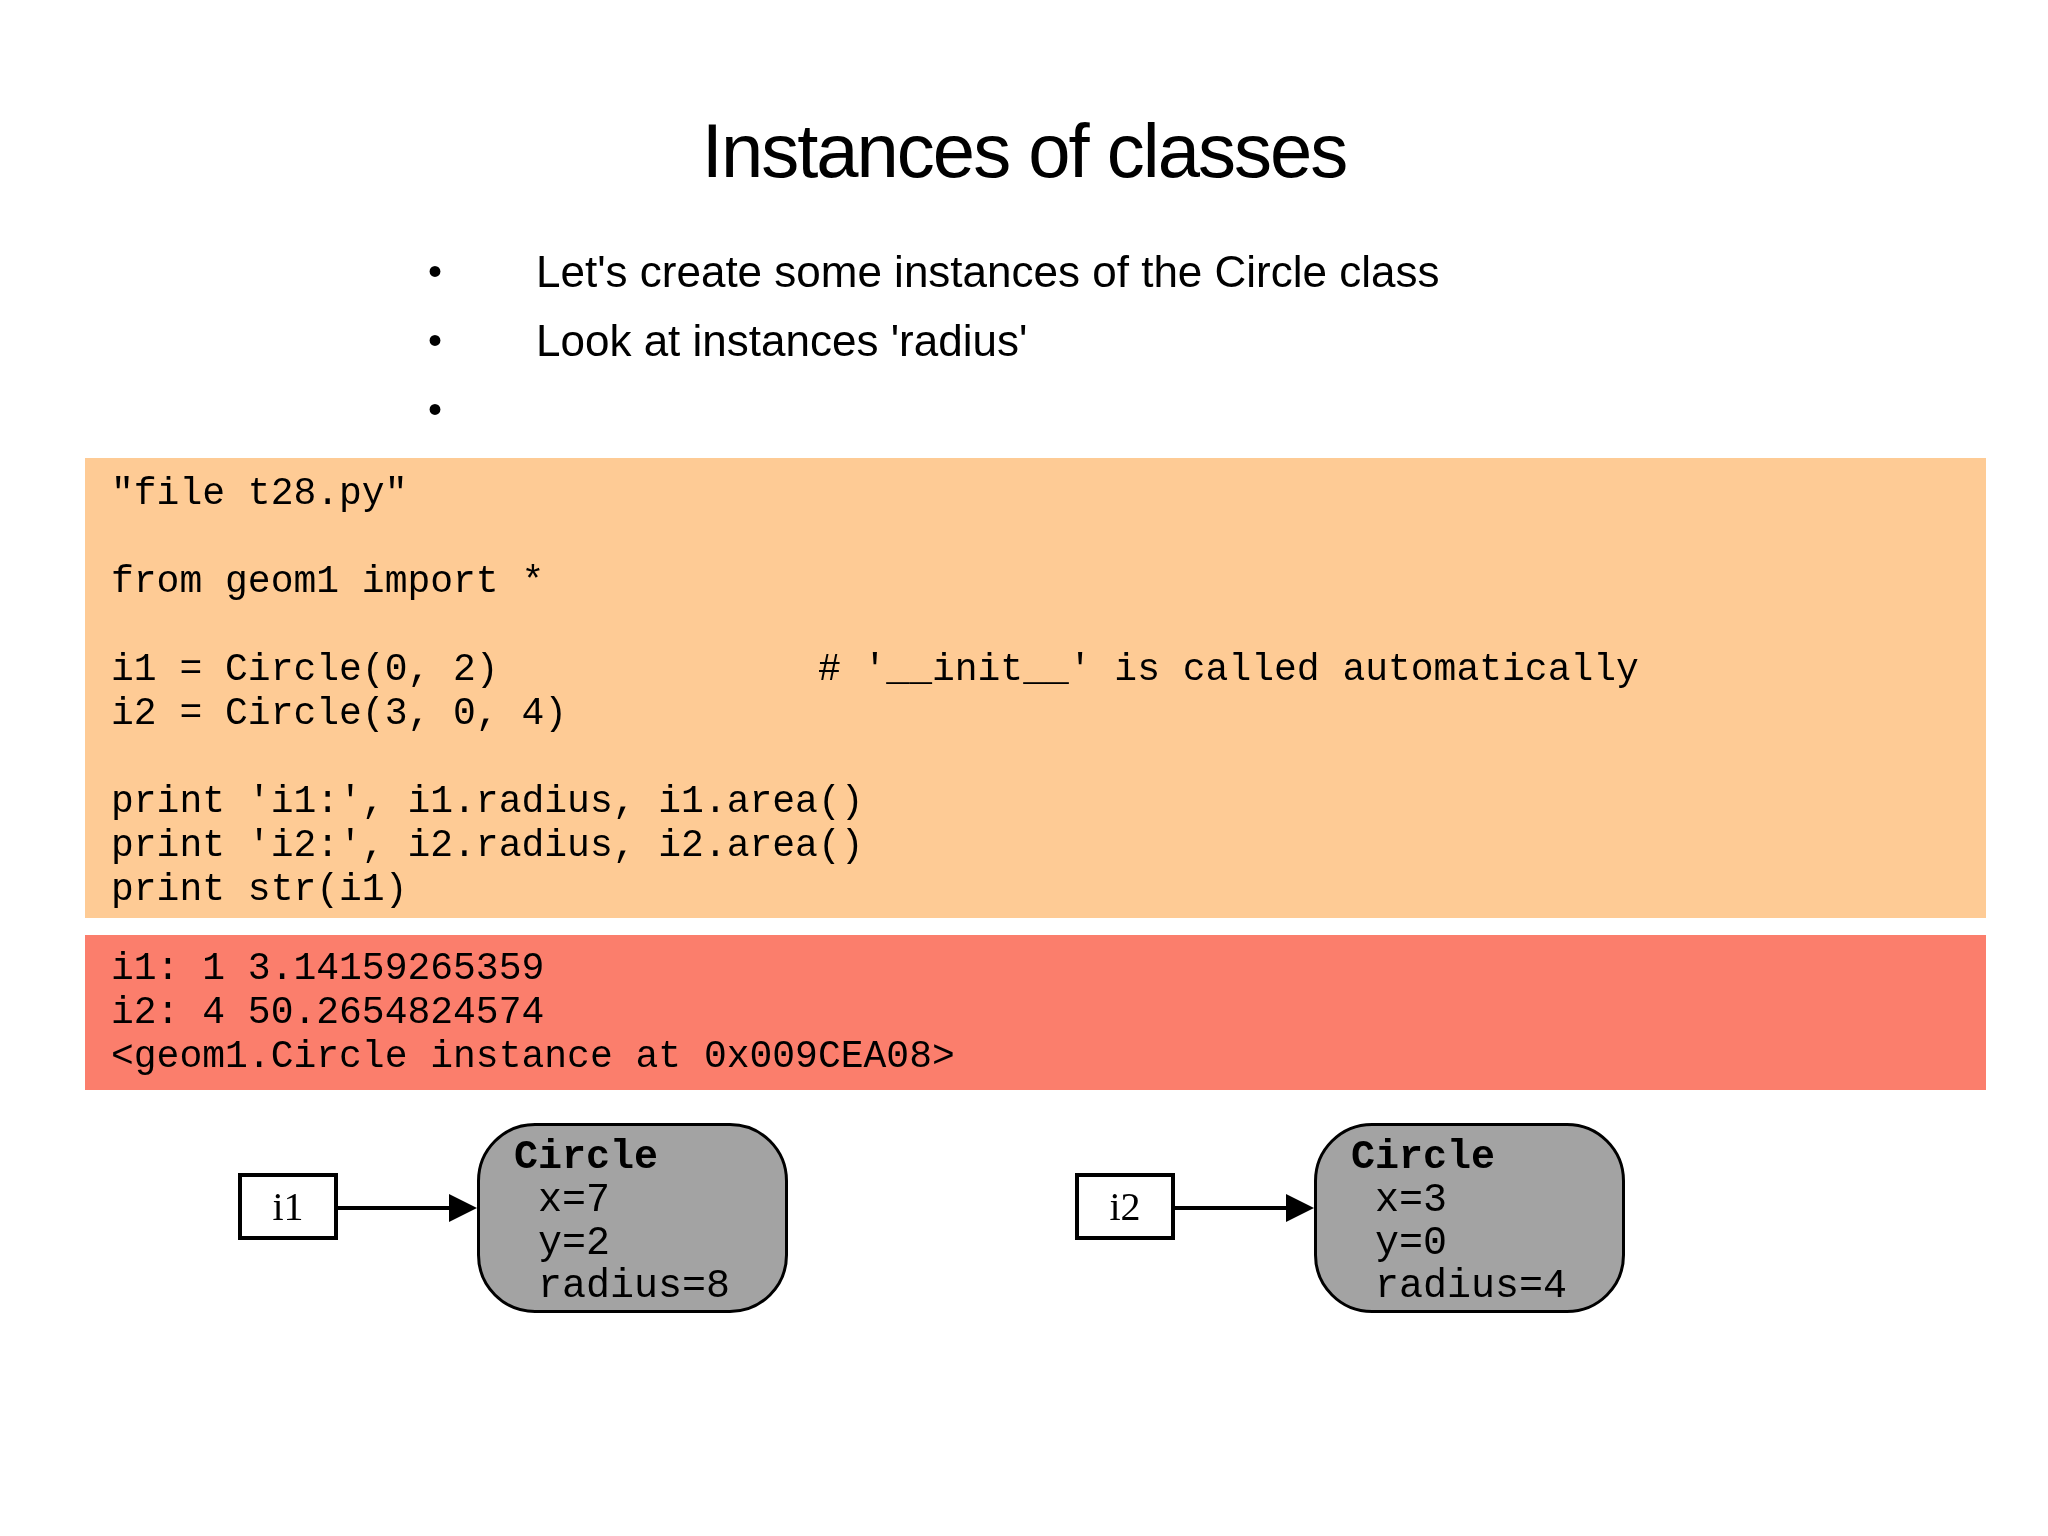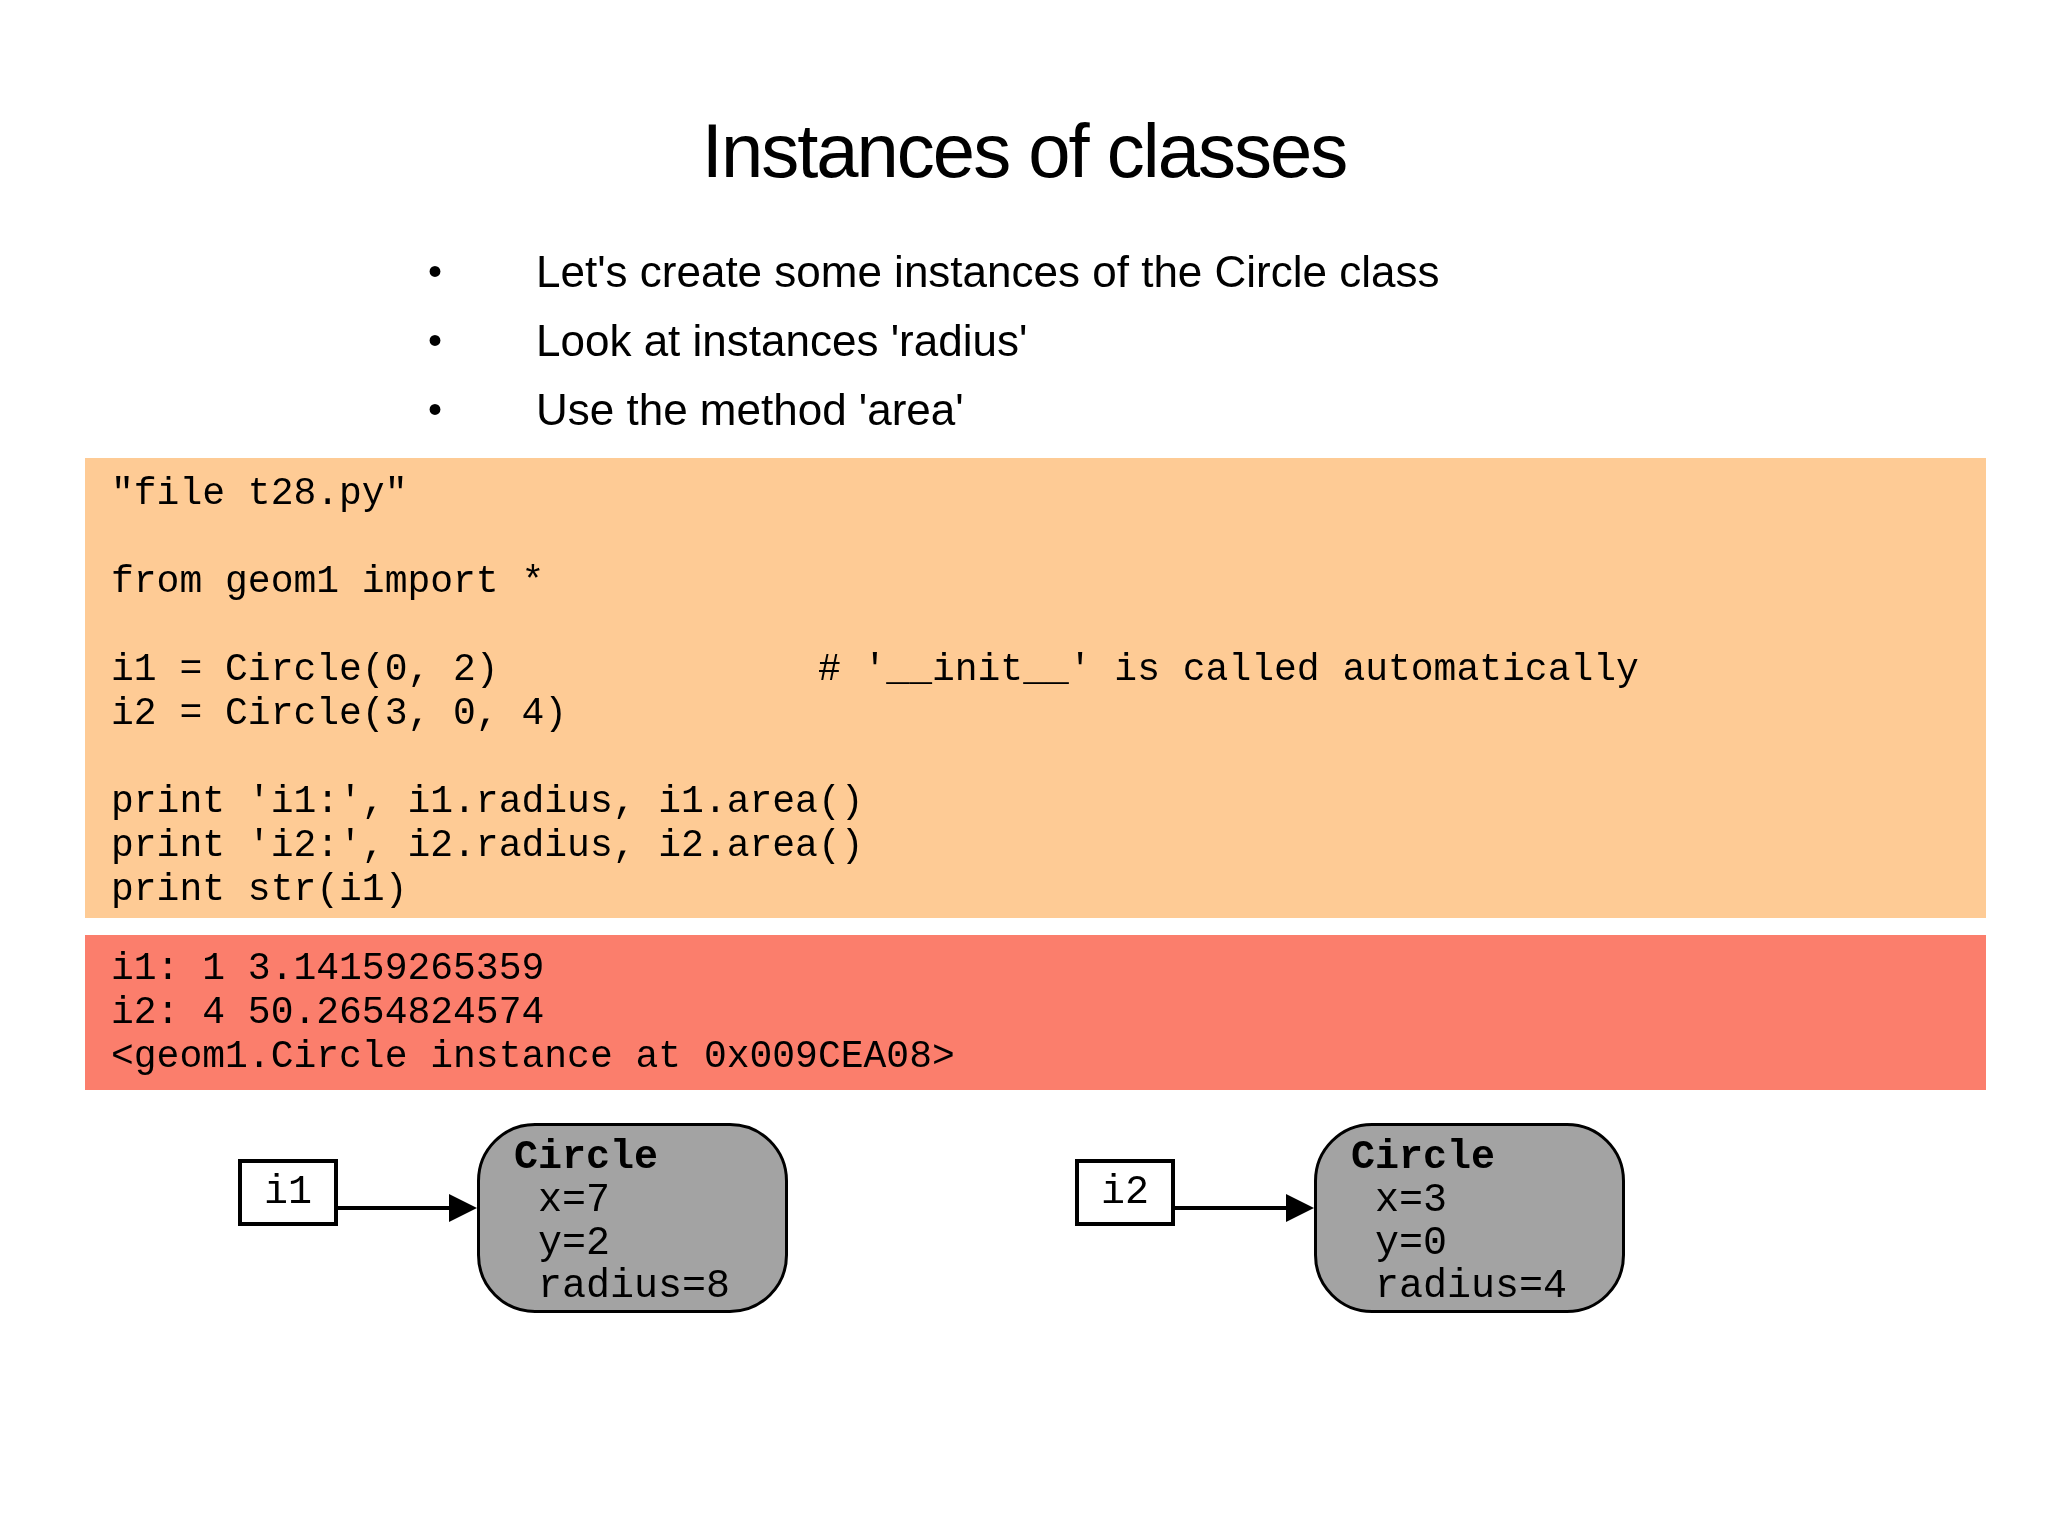--- a/index.html
+++ b/index.html
@@ -57,26 +57,26 @@
   }
   pre.code   { top: 443px; width: 1901px; height: 460px; padding: 14px 0 0 26px; }
   pre.output { top: 920px; width: 1901px; height: 155px; padding: 12px 0 0 26px; }
 
   .diagram { position: absolute; top: 1108px; width: 560px; height: 195px; }
   .diagram-i1 { left: 238px; }
   .diagram-i2 { left: 1075px; }
 
   .var-box {
     position: absolute;
-    left: 0; top: 36px;
+    left: 0; top: 50px;
     width: 100px; height: 67px;
     border: 4px solid #000;
     box-sizing: border-box;
     display: flex; align-items: center; justify-content: center;
-    font-family: Liberation Mono, monospace;
+    font-family: Liberation Serif, serif;
     font-size: 40px;
   }
   .arrow-line {
     position: absolute;
     left: 98px; top: 83px;
     width: 117px; height: 4px;
     background: #000;
   }
   .arrow-head {
     position: absolute;
@@ -113,21 +113,20 @@
     <li class="bullet">
       <span class="dot">•</span>
       <span>Let's create some instances of the Circle class</span>
     </li>
     <li class="bullet">
       <span class="dot">•</span>
       <span>Look at instances 'radius'</span>
     </li>
     <li class="bullet">
       <span class="dot">•</span>
-      <span>Use the method 'area'</span>
     </li>
   </ul>
 
   <pre class="block code" style="background-color: rgb(254, 203, 149);">"file t28.py"
 
 from geom1 import *
 
 i1 = Circle(0, 2)              # '__init__' is called automatically
 i2 = Circle(3, 0, 4)
 

